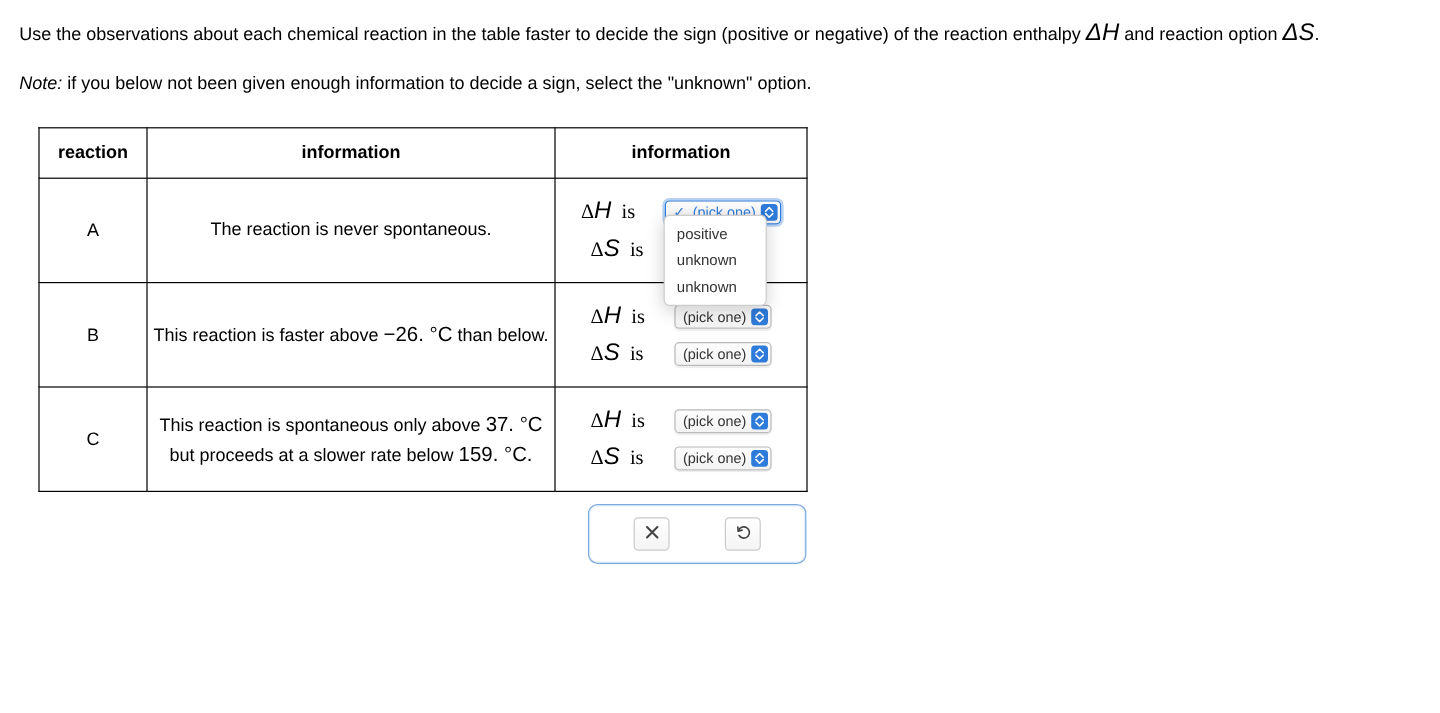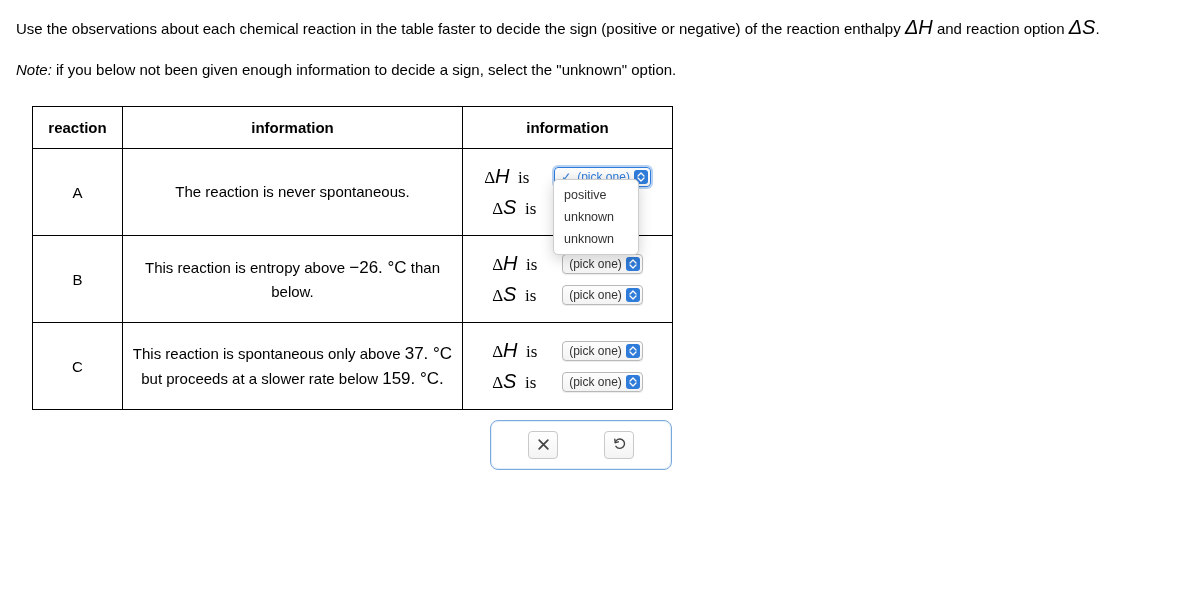--- a/index.html
+++ b/index.html
@@ -173,21 +173,21 @@
             <div class="dropdown-item">unknown</div>
             <div class="dropdown-item">unknown</div>
           </div>
         </div>
       </td>
     </tr>
 
     <tr>
       <td class="col-reaction">B</td>
       <td class="col-obs">
-        <span>This reaction is entropy above </span><span class="num">−26. °C</span><span> than below.</span>
+        <span>This reaction is faster above </span><span class="num">−26. °C</span><span> than below.</span>
       </td>
       <td class="col-conc">
         <div class="conc-cell">
           <div class="conc-row">
             <span class="conc-label"><span class="delta">Δ<span class="math-it">H</span></span>&nbsp;&nbsp;is</span>
             <span class="picker">
               <span class="picker-text">(pick one)</span>
               <span class="picker-caret">
                 <svg viewBox="0 0 8 10">
                     <path d="M1 4 L4 1 L7 4 M1 6 L4 9 L7 6" stroke="#fff" stroke-width="1.3" fill="none" stroke-linecap="round" stroke-linejoin="round"></path>

